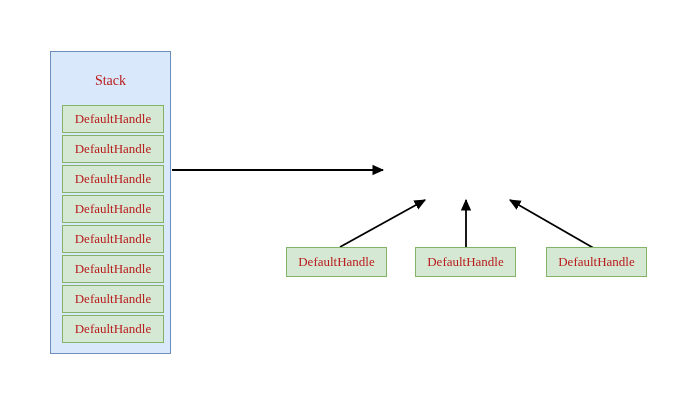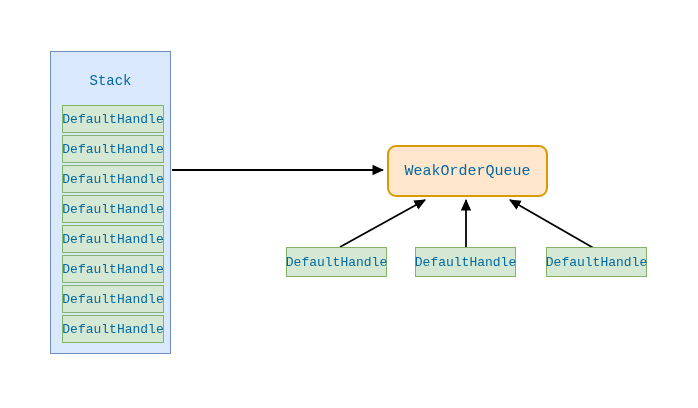--- a/index.html
+++ b/index.html
@@ -5,22 +5,22 @@
   html, body {
     margin: 0;
     padding: 0;
     background: #ffffff;
   }
   .canvas {
     position: relative;
     width: 698px;
     height: 408px;
     background: var(--bg, #ffffff);
-    font-family: Liberation Mono, monospace;
-    color: #0369a1;
+    font-family: Liberation Serif, serif;
+    color: #b91c1c;
     overflow: hidden;
   }
   .arrows {
     position: absolute;
     left: 0; top: 0;
     width: 698px; height: 408px;
     pointer-events: none;
   }
   .arrows line {
     stroke: #000000;
@@ -104,21 +104,20 @@
         <div class="handle">DefaultHandle</div>
         <div class="handle">DefaultHandle</div>
         <div class="handle">DefaultHandle</div>
         <div class="handle">DefaultHandle</div>
         <div class="handle">DefaultHandle</div>
         <div class="handle">DefaultHandle</div>
         <div class="handle">DefaultHandle</div>
       </div>
   </div>
 
-  <div class="queue">WeakOrderQueue</div>
 
   <div id="ext-handles">
       <div class="handle ext-handle" style="left: 286px;">DefaultHandle</div>
       <div class="handle ext-handle" style="left: 415px;">DefaultHandle</div>
       <div class="handle ext-handle" style="left: 546px;">DefaultHandle</div>
     </div>
 
 </div>
 
 </body></html>

